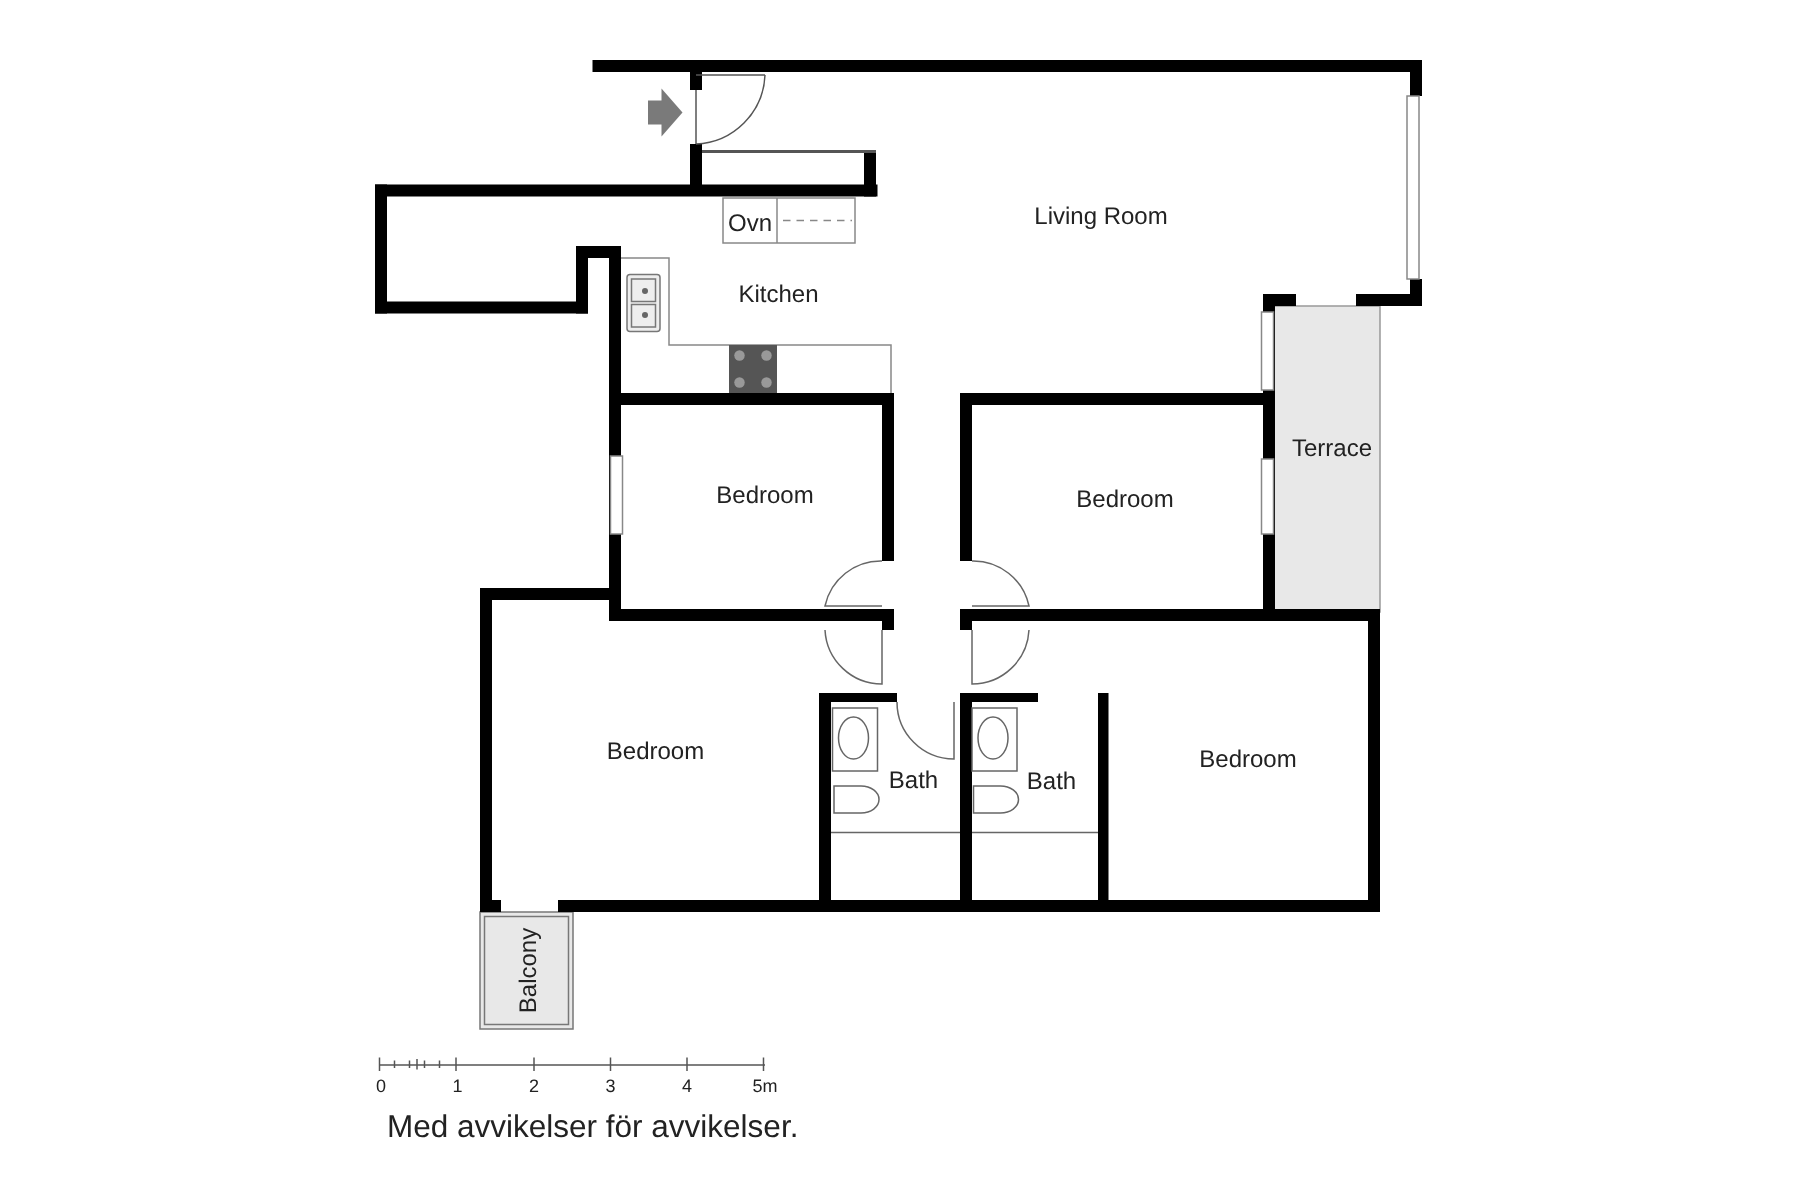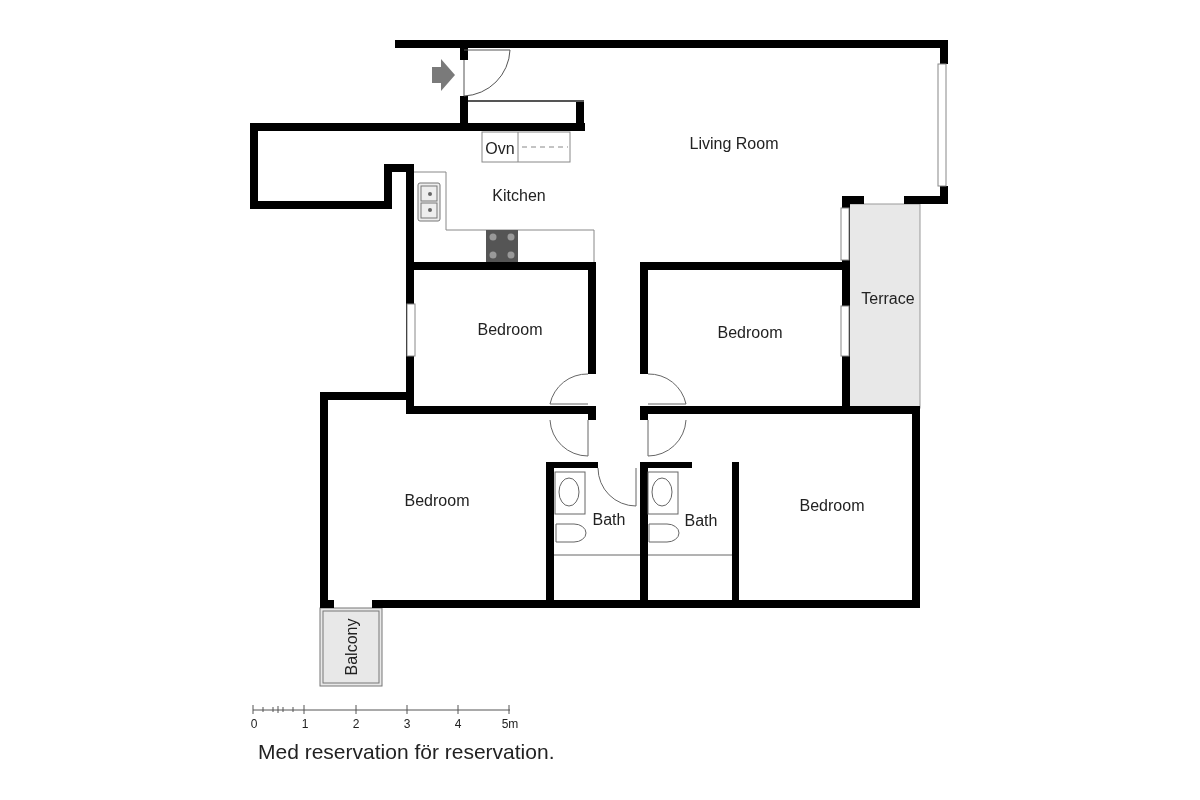--- a/index.html
+++ b/index.html
@@ -143,13 +143,13 @@
     <line x1="293" y1="707" x2="293" y2="712"></line>
   </g>
   <text class="tick" x="254" y="728" text-anchor="middle">0</text>
   <text class="tick" x="305" y="728" text-anchor="middle">1</text>
   <text class="tick" x="356" y="728" text-anchor="middle">2</text>
   <text class="tick" x="407" y="728" text-anchor="middle">3</text>
   <text class="tick" x="458" y="728" text-anchor="middle">4</text>
   <text class="tick" x="510" y="728" text-anchor="middle">5m</text>
 </svg>
 
-<div class="note">Med reservation för reservation.</div>
+<div class="note">Med avvikelser för avvikelser.</div>
 
 </body></html>

